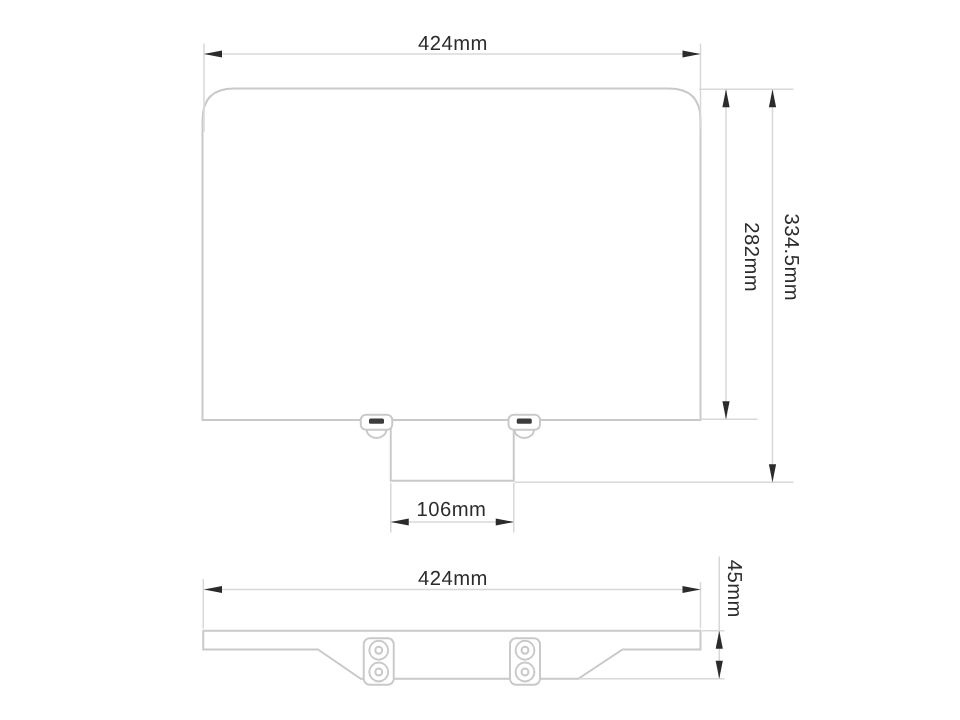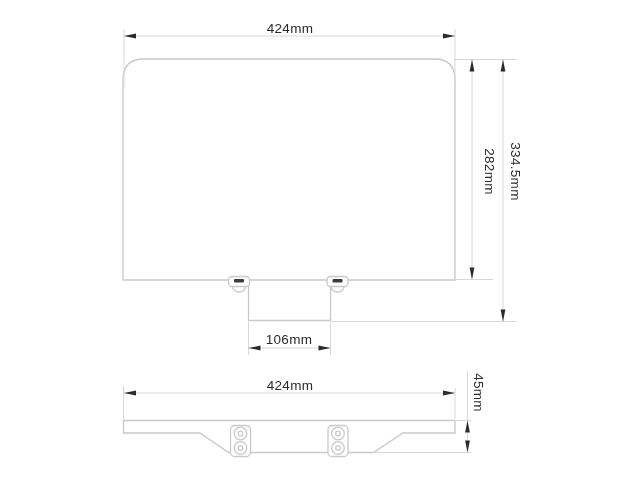--- a/index.html
+++ b/index.html
@@ -1,20 +1,20 @@
 <!DOCTYPE html>
 <html style="--bg: #ffffff; --outline: #c9c9c9; --dim: #d8d8d8; --ink: #2b2b2b; --slot: #3c3c3c;"><head>
 <meta charset="utf-8">
 <style>
   :root{
     --bg:#ffffff; --outline:#c9c9c9; --dim:#d8d8d8; --ink:#2b2b2b; --slot:#3c3c3c;
   }
   html,body{margin:0;padding:0;background:var(--bg);}
   .stage{position:relative;width:560px;height:480px;background:var(--bg);overflow:hidden;
-         font-family:"Liberation Sans", sans-serif;}
+         font-family:"Liberation Sans", sans-serif;padding-left:12px;}
   svg{display:block;}
   .outline{stroke:var(--outline);stroke-width:1.3;fill:none;}
   .outline-filled{stroke:var(--outline);stroke-width:1.3;fill:var(--bg);}
   .dimline{stroke:var(--dim);stroke-width:1;fill:none;}
   .arrow{fill:var(--ink);stroke:none;}
   .slot{fill:var(--slot);stroke:none;}
   text.dim-label{fill:var(--ink);font-size:13.5px;letter-spacing:0.3px;
                  font-family:"Liberation Sans", sans-serif;}
 </style>
 </head>

